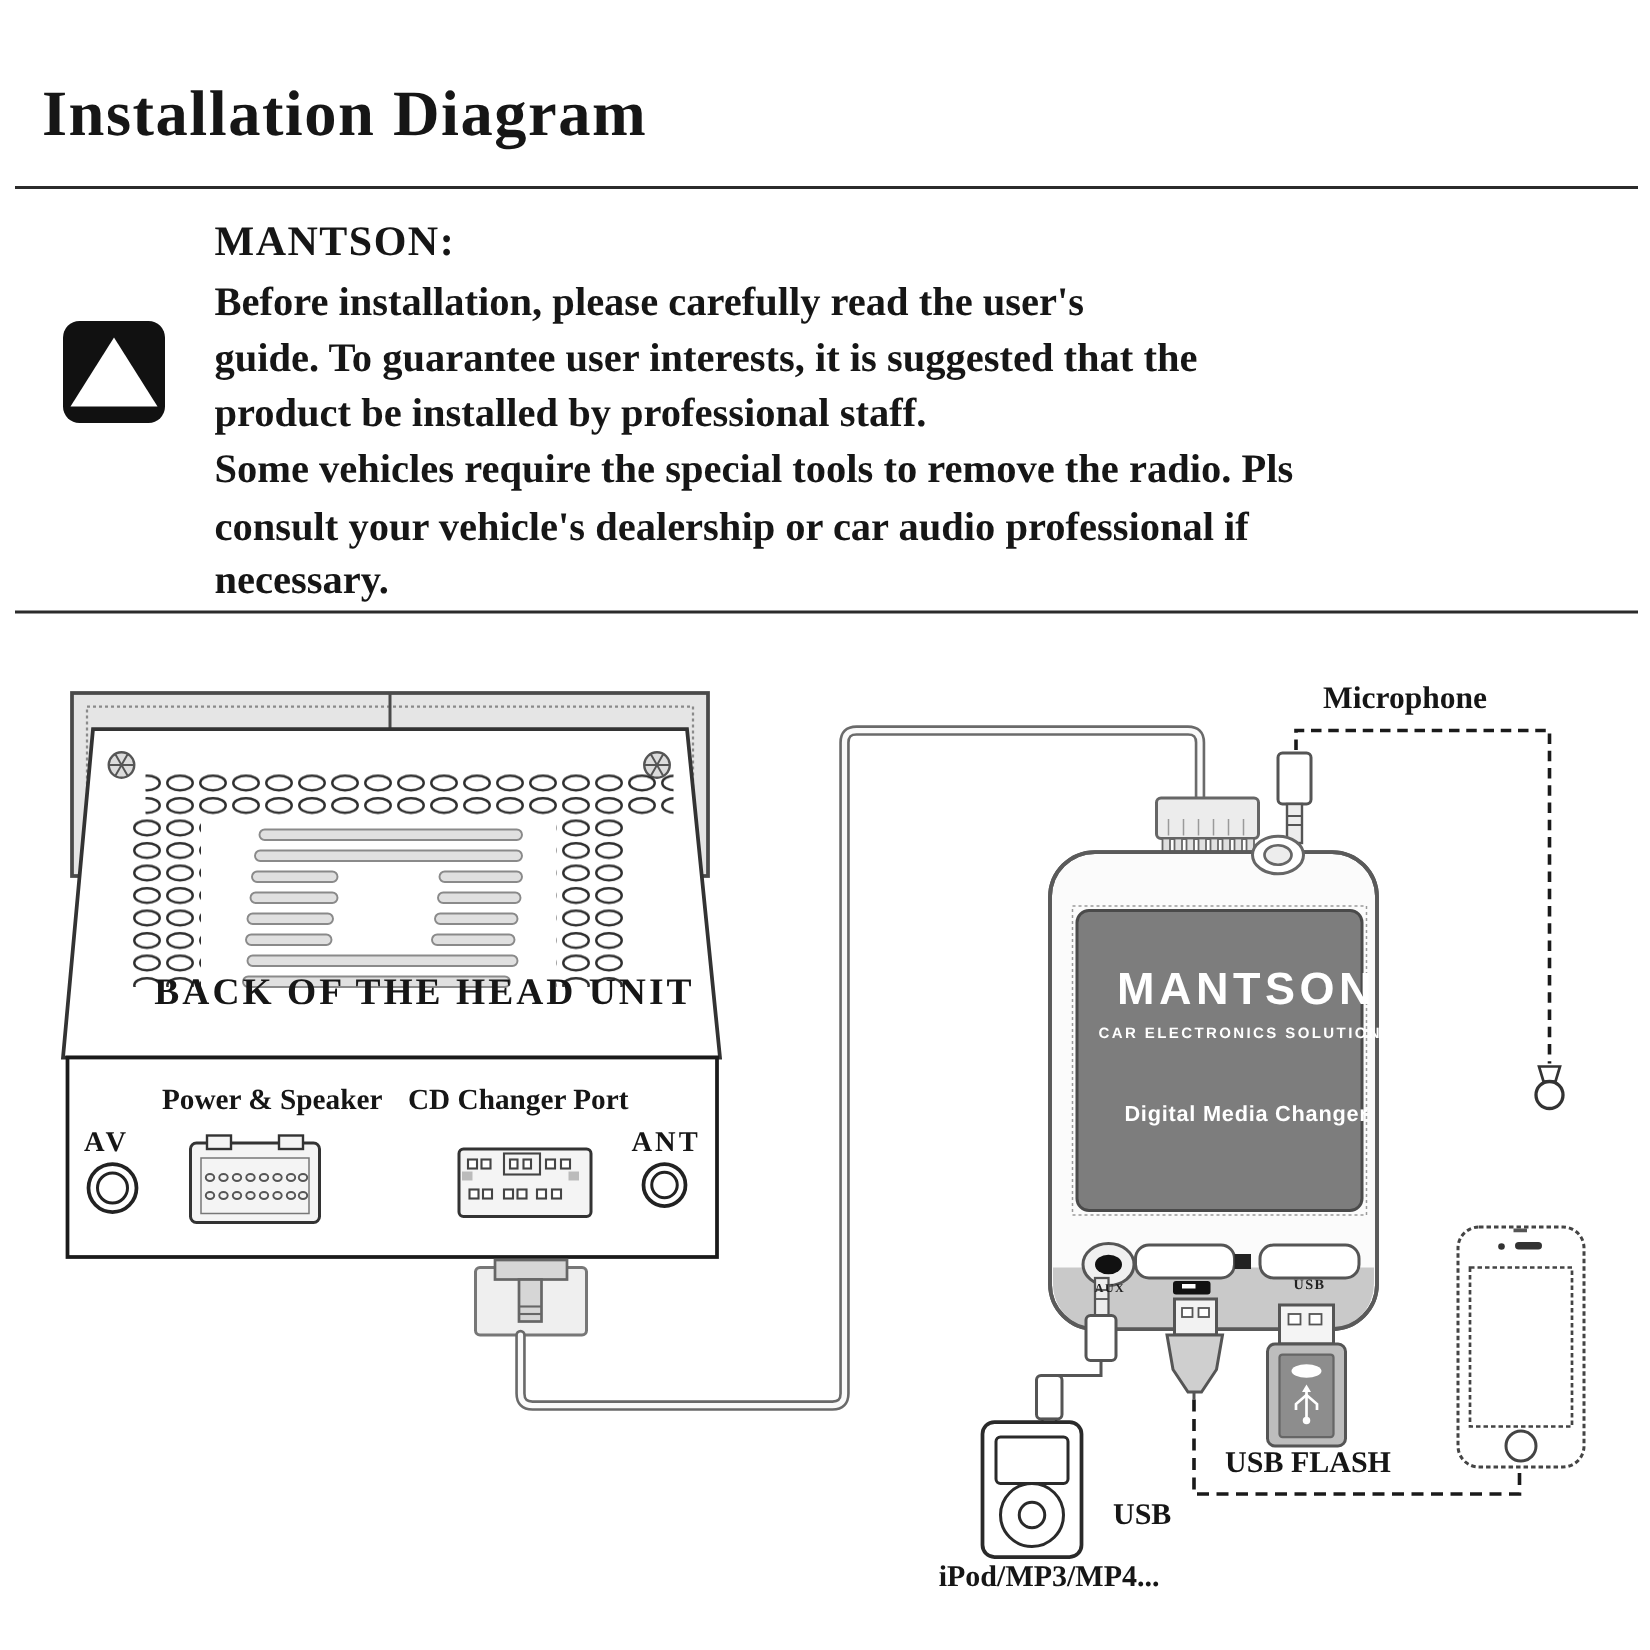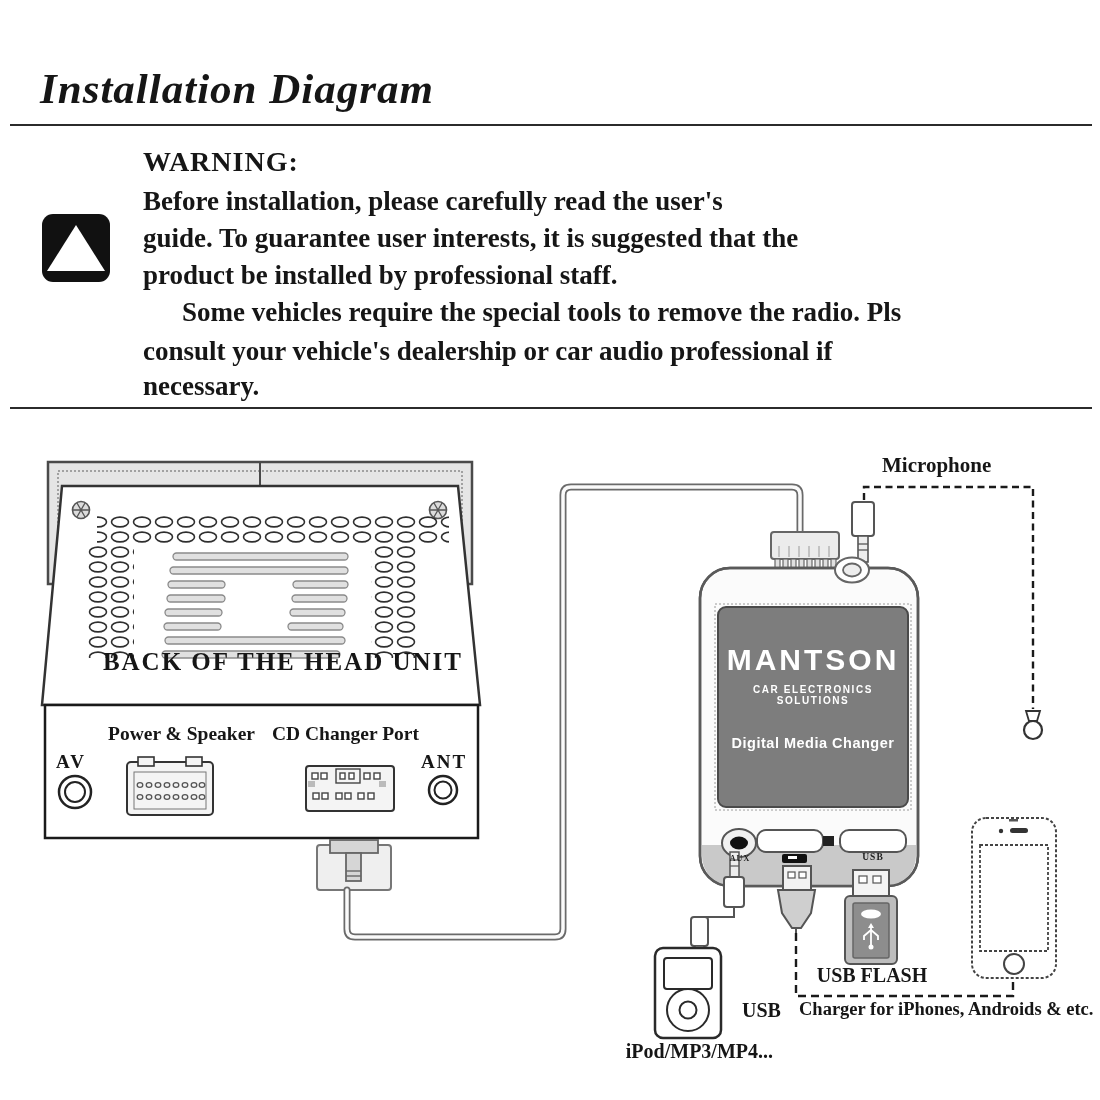--- a/index.html
+++ b/index.html
@@ -6,57 +6,57 @@
   body{width:1100px;height:1100px;position:relative;overflow:hidden;
        font-family:"Liberation Serif","DejaVu Serif",serif;color:#161616;}
   .abs{position:absolute;}
   .page-title{left:28px;top:52px;font-size:43px;font-weight:bold;letter-spacing:1px;}
   .rule{left:10px;width:1082px;border-top:2.5px solid #2b2b2b;height:0;}
   .rule1{top:124px;} .rule2{top:407px;}
   .warn-icon{left:42px;top:214px;width:68px;height:68px;}
   .warn-head{left:143px;top:146px;font-size:28px;font-weight:bold;letter-spacing:1px;}
   .warn-line{left:143px;font-size:27px;font-weight:bold;white-space:nowrap;}
   .wl0{top:186px;} .wl1{top:223px;} .wl2{top:260px;}
-  .wl3{top:297px;margin-left:39px;} .wl4{top:336px;} .wl5{top:371px;text-align:center;}
+  .wl3{top:297px;} .wl4{top:336px;} .wl5{top:371px;text-align:center;}
   .diagram{left:0;top:440px;width:956px;height:660px;position:absolute;}
   .diagram svg{position:absolute;left:0;top:0;}
   .lbl{position:absolute;font-weight:bold;white-space:nowrap;}
   .lbl-mic{left:882px;top:13px;font-size:21px;}
   .lbl-hu{left:58px;top:208px;width:405px;text-align:right;font-size:25px;letter-spacing:2px;}
   .lbl-ps{left:108px;top:283px;font-size:19.5px;}
   .lbl-cd{left:272px;top:283px;font-size:19.5px;}
   .lbl-av{left:56px;top:311px;font-size:19px;letter-spacing:3px;}
   .lbl-ant{left:421px;top:311px;font-size:19px;letter-spacing:2px;}
   .brandbox{left:718px;top:167px;width:190px;height:200px;position:absolute;
-            font-family:"Liberation Sans","DejaVu Sans",sans-serif;color:#ffffff;text-align:center;}
+            font-family:"Liberation Sans","DejaVu Sans",sans-serif;color:#ffffff;text-align:center;padding-left:12px;}
   .brand{position:absolute;top:36px;width:100%;font-size:30px;font-weight:bold;letter-spacing:3px;}
   .tagline{position:absolute;top:77px;width:100%;font-size:10px;font-weight:bold;letter-spacing:1.6px;}
   .product{position:absolute;top:128px;width:100%;font-size:14.5px;font-weight:bold;letter-spacing:.5px;}
   .lbl-aux{left:721px;top:414px;width:38px;text-align:center;font-size:8px;letter-spacing:1px;color:#222;}
   .lbl-usbport{left:849px;top:412px;width:48px;text-align:center;font-size:9.5px;letter-spacing:1px;color:#222;}
   .lbl-flash{left:812px;top:524px;width:120px;text-align:center;font-size:20px;}
   .lbl-ipod{left:608px;top:600px;width:165px;text-align:right;font-size:20px;}
   .lbl-usbword{left:742px;top:559px;font-size:20px;}
   .lbl-charger{left:799px;top:559px;font-size:18.5px;}
 </style>
 </head>
 <body>
 
 <div>
 
-  <h1 class="abs page-title" style="margin:12px;font-style:italic;">Installation Diagram</h1>
+  <h1 class="abs page-title" style="margin:0;">Installation Diagram</h1>
   <div class="abs rule rule1"></div>
 
   <div class="abs warn-icon">
     <svg width="68" height="68" viewBox="0 0 68 68">
       <rect x="0" y="0" width="68" height="68" rx="11" fill="#111"></rect>
       <polygon points="34,11 63,57 5,57" fill="#ffffff"></polygon>
     </svg>
   </div>
-  <div class="abs warn-head">WARNING:</div>
+  <div class="abs warn-head">MANTSON:</div>
   <div class="abs warn-line wl0">Before installation, please carefully read the user's</div>
   <div class="abs warn-line wl1">guide. To guarantee user interests, it is suggested that the</div>
   <div class="abs warn-line wl2">product be installed by professional staff.</div>
   <div class="abs warn-line wl3">Some vehicles require the special tools to remove the radio. Pls</div>
   <div class="abs warn-line wl4">consult your vehicle's dealership or car audio professional if</div>
   <div class="abs warn-line wl5">necessary.</div>
   <div class="abs rule rule2"></div>
 
   <div class="diagram">
     <svg width="1100" height="660" viewBox="0 0 1100 660">
@@ -289,15 +289,14 @@
       <div class="brand">MANTSON</div>
       <div class="tagline">CAR ELECTRONICS SOLUTIONS</div>
       <div class="product">Digital Media Changer</div>
     </div>
 
     <div class="lbl lbl-aux">AUX</div>
     <div class="lbl lbl-usbport">USB</div>
     <div class="lbl lbl-flash">USB FLASH</div>
     <div class="lbl lbl-ipod">iPod/MP3/MP4...</div>
     <div class="lbl lbl-usbword">USB</div>
-    <div class="lbl lbl-charger">Charger for iPhones, Androids &amp; etc.</div>
   </div>
 </div>
 
 </body></html>

